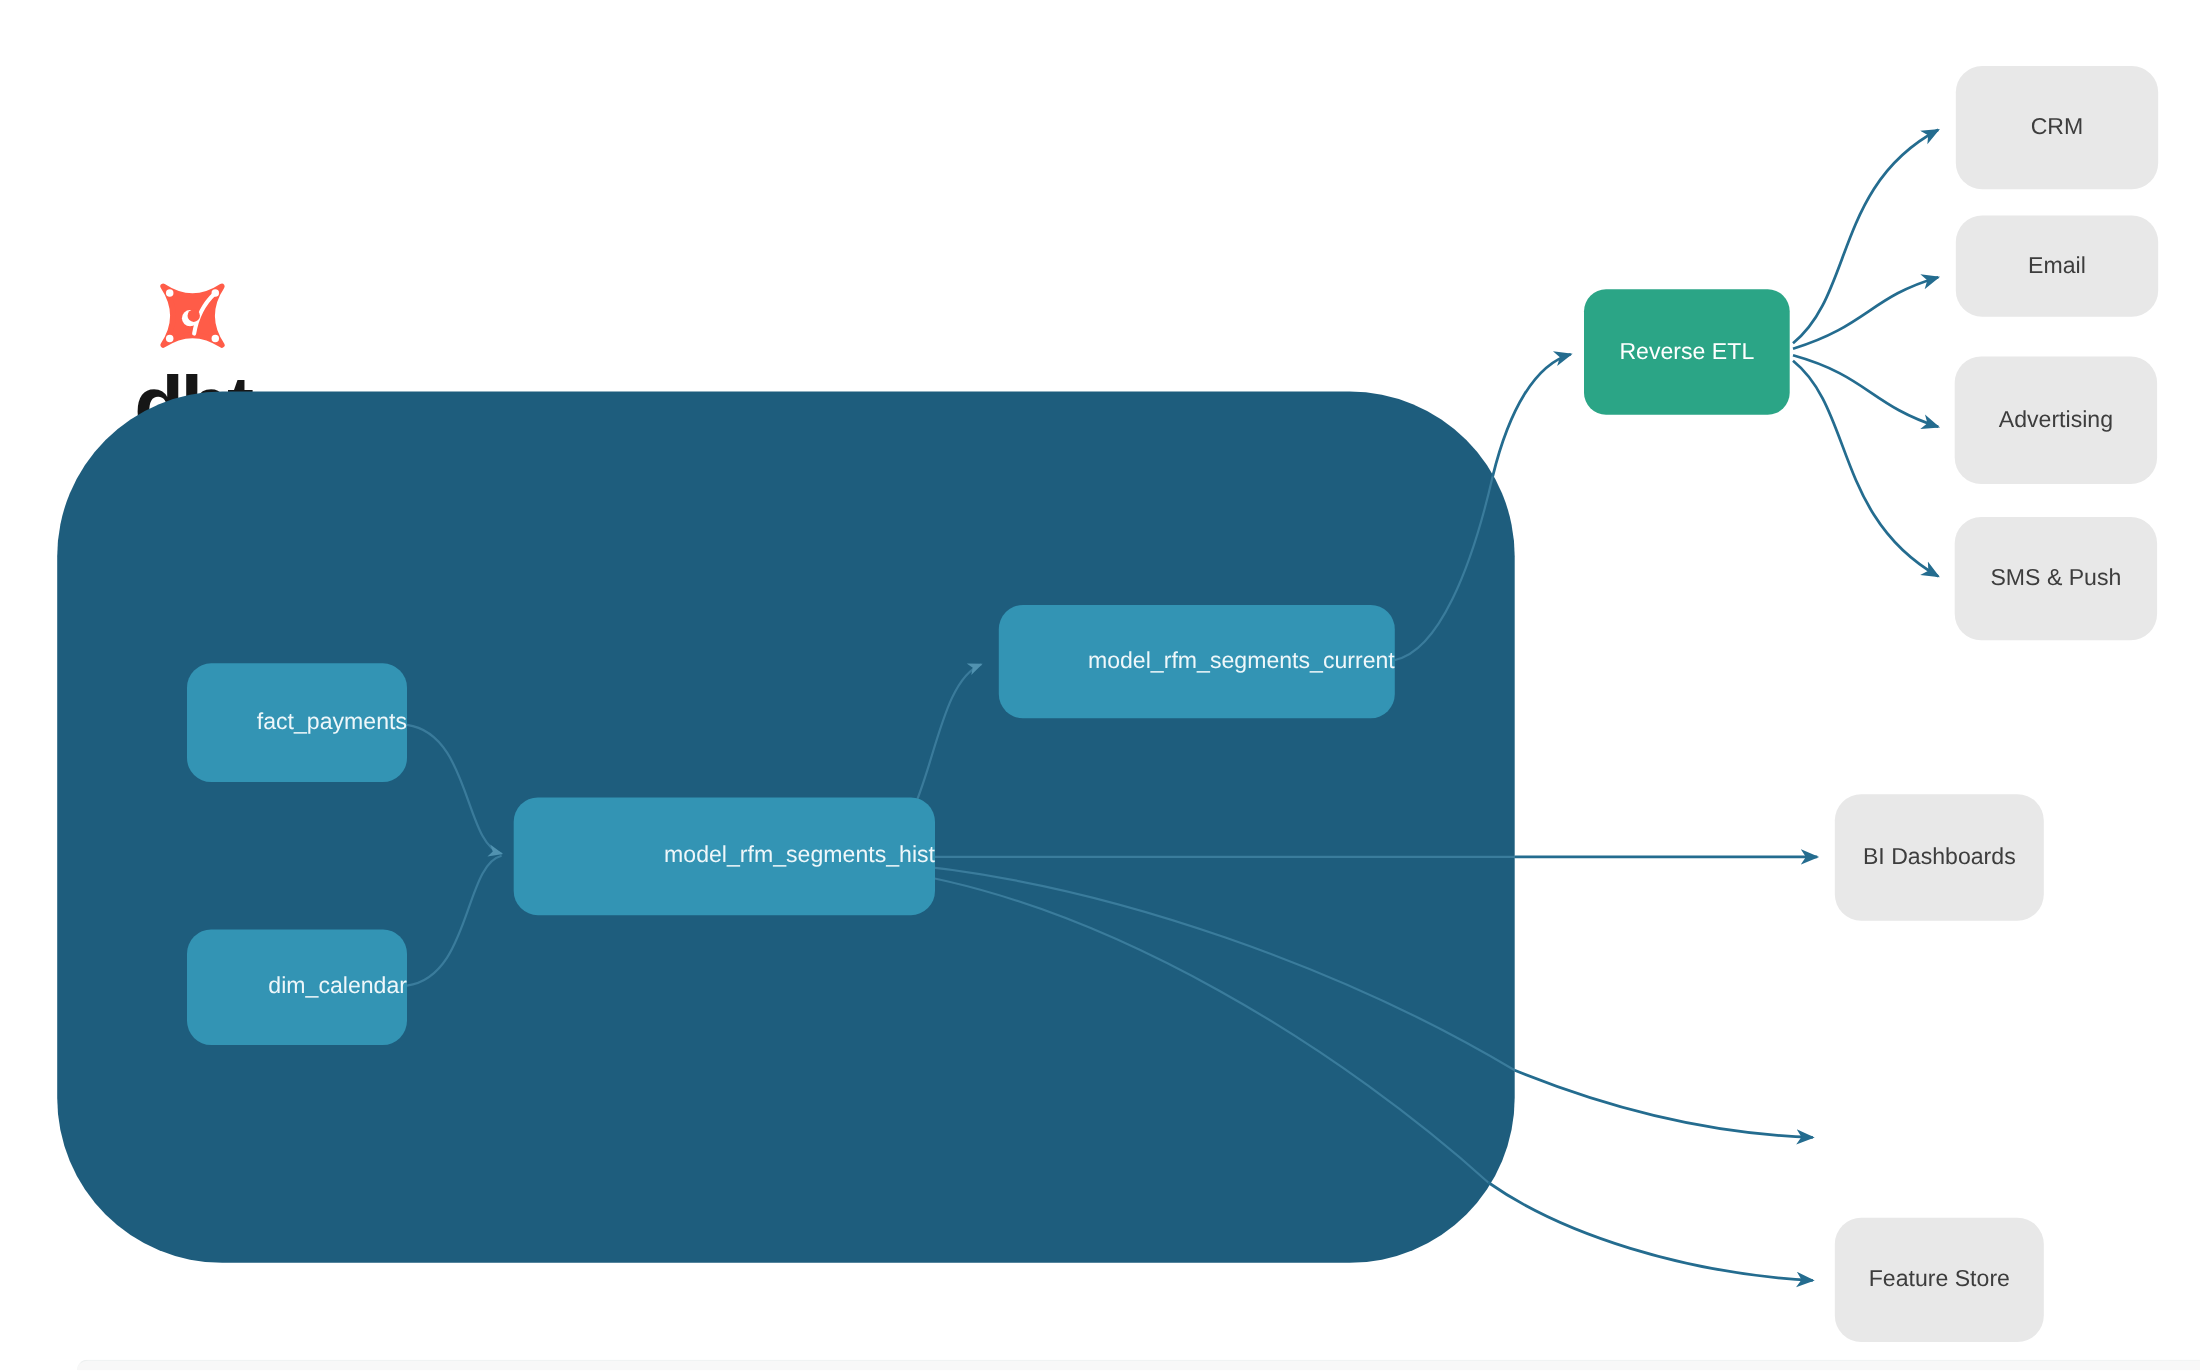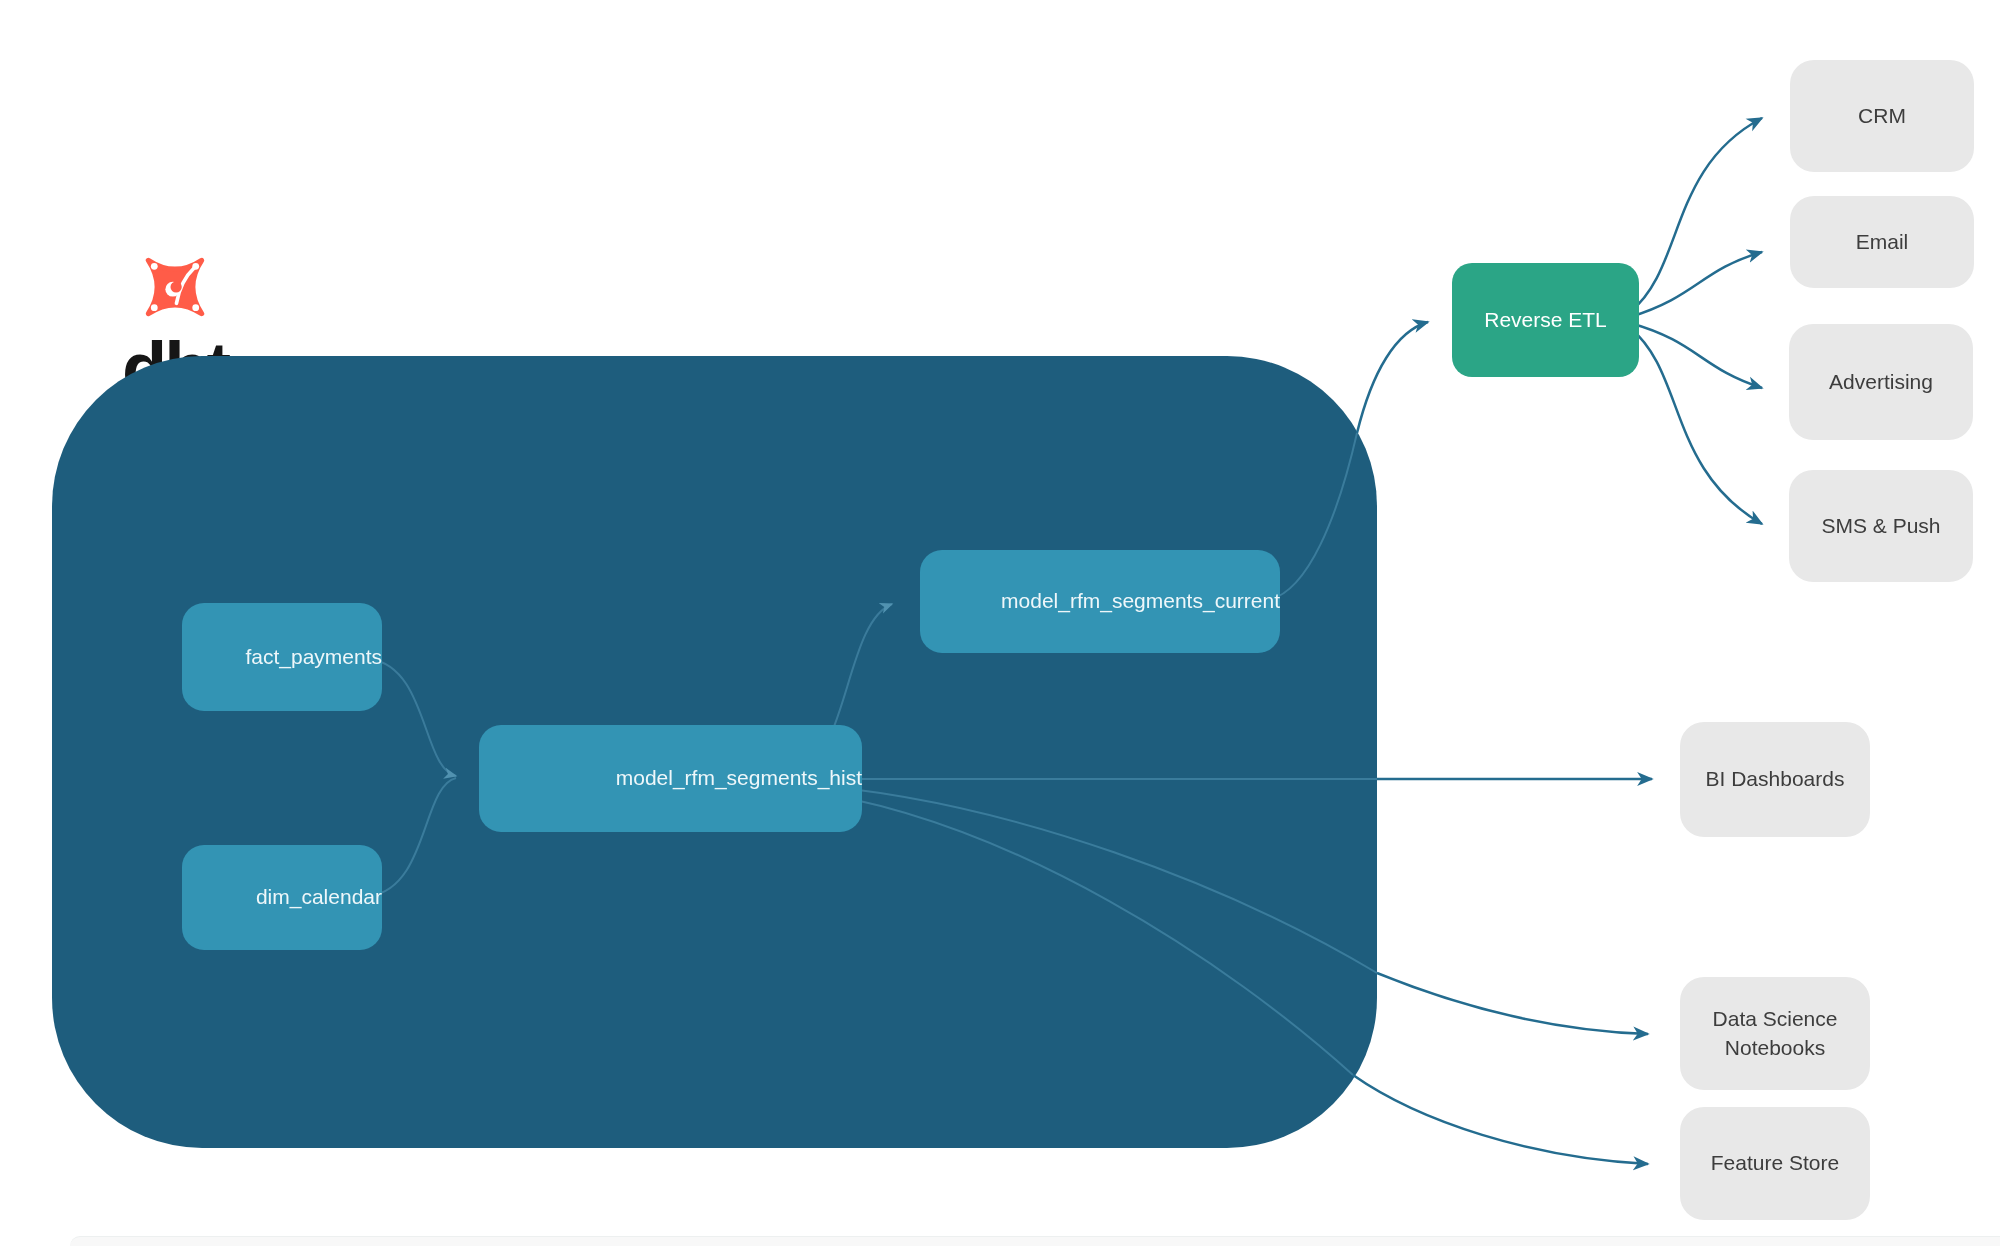--- a/index.html
+++ b/index.html
@@ -26,21 +26,21 @@
   .logo .brand{font-size:74px;font-weight:800;letter-spacing:-3px;color:var(--logo-text);line-height:1;}
   .warehouse-box{
     position:absolute;left:52px;top:356px;width:1325px;height:792px;
     background:var(--warehouse-bg);border-radius:150px;
   }
   .edges{position:absolute;left:0;top:0;width:2000px;height:1246px;}
   .e-in{stroke:var(--edge-inside);stroke-width:2;fill:none;opacity:.85;}
   .e-out{stroke:var(--edge-outside);stroke-width:2.5;fill:none;}
   .node{
     position:absolute;display:flex;align-items:center;justify-content:center;
-    text-align:center;border-radius:22px;font-size:21px;line-height:1.35;margin-left:12px;
+    text-align:center;border-radius:22px;font-size:21px;line-height:1.35;
   }
   .node.teal{background:var(--model-node-bg);color:var(--model-node-text);justify-content:flex-end;}
   .node.green{background:var(--reverse-etl-bg);color:var(--reverse-etl-text);border-radius:20px;justify-content:center;}
   .node.gray{background:var(--destination-bg);color:var(--destination-text);border-radius:24px;padding:0 18px;}
   .n-fact{left:170px;top:603px;width:200px;height:108px;}
   .n-dim{left:170px;top:845px;width:200px;height:105px;}
   .n-hist{left:467px;top:725px;width:383px;height:107px;}
   .n-current{left:908px;top:550px;width:360px;height:103px;}
   .n-retl{left:1440px;top:263px;width:187px;height:114px;}
   .n-crm{left:1778px;top:60px;width:184px;height:112px;}
@@ -130,21 +130,18 @@
   <div class="node gray n-adv">
     <span>Advertising</span>
   </div>
   <div class="node gray n-sms">
     <span>SMS &amp; Push</span>
   </div>
 
   <div class="node gray n-bi">
     <span>BI Dashboards</span>
   </div>
-  <div class="node gray n-ds">
-    <span>Data Science Notebooks</span>
-  </div>
   <div class="node gray n-fs">
     <span>Feature Store</span>
   </div>
 
   <div class="footer-strip"></div>
 </div>
 
 </body></html>

